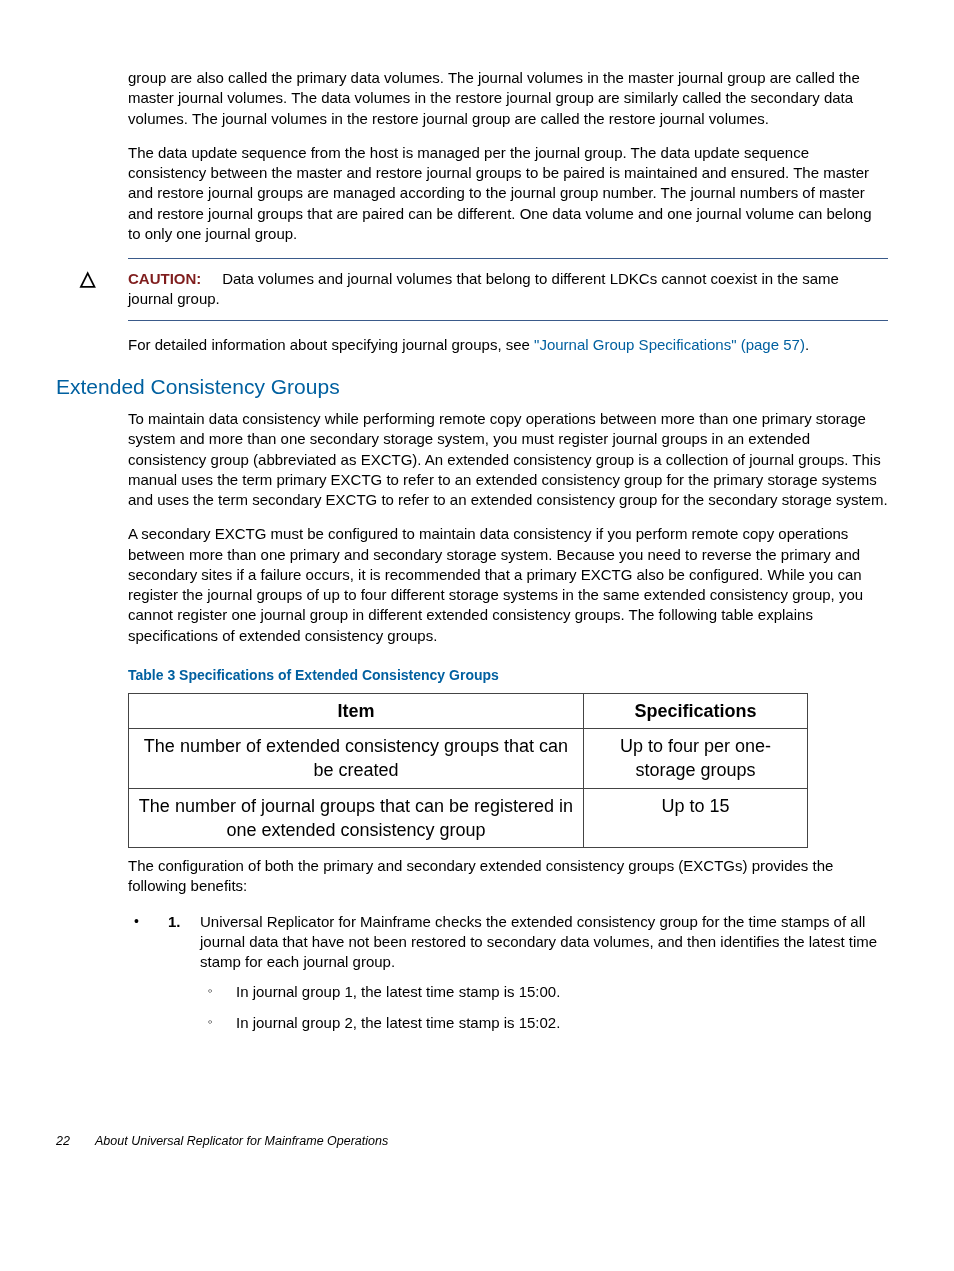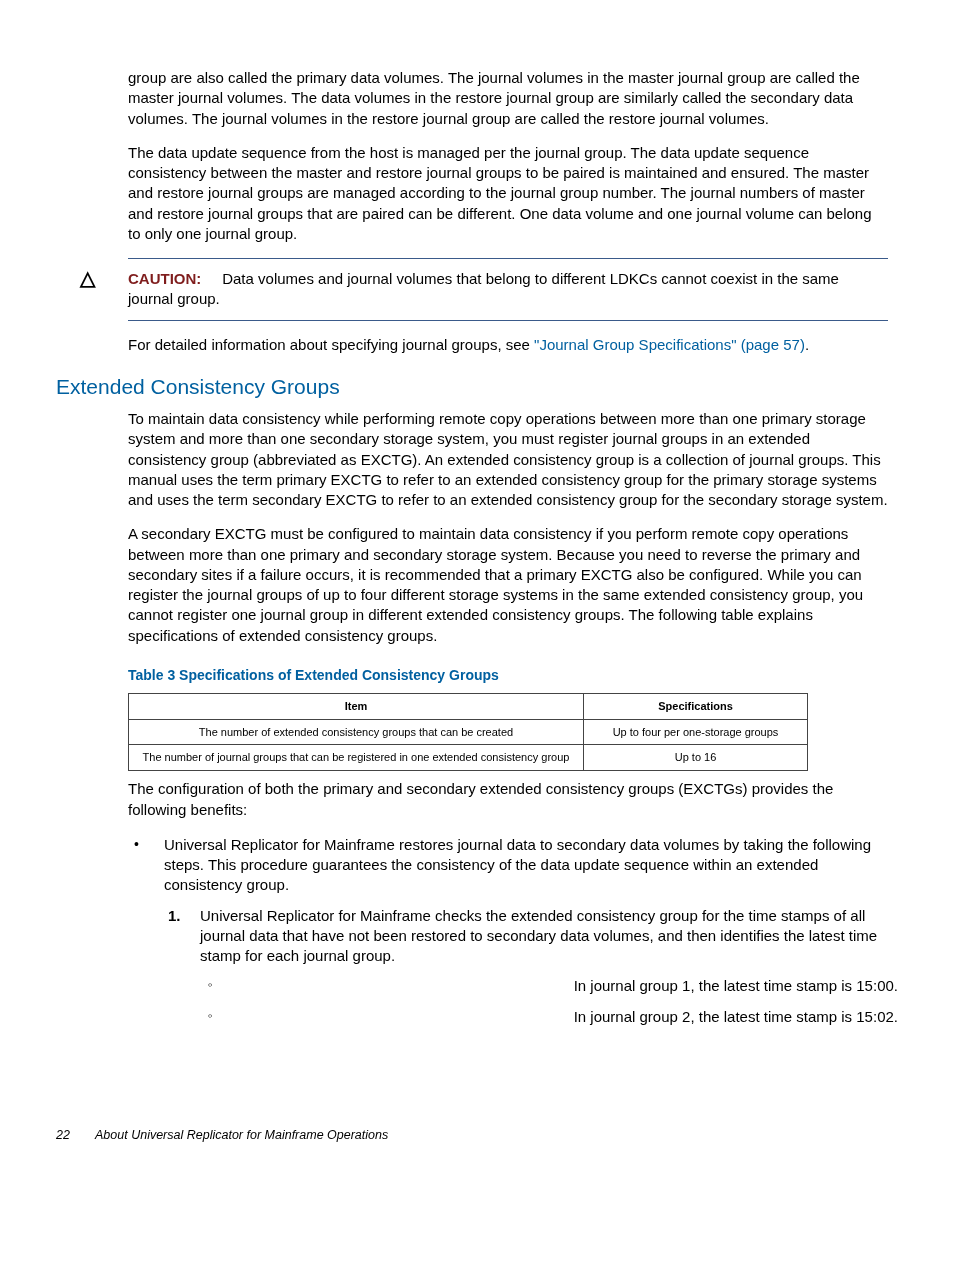--- a/index.html
+++ b/index.html
@@ -45,39 +45,39 @@
     font-weight: bold;
     color: #0060a0;
     font-size: 14px;
     margin-top: 20px;
     margin-bottom: 8px;
   }
   table {
     margin-left: 72px;
     border-collapse: collapse;
     width: 680px;
-    font-size: 11px;
+    font-size: 18px;
   }
   th, td {
     border: 1px solid #444;
     padding: 5px 7px;
     text-align: center;
     vertical-align: top;
   }
   th { font-weight: bold; text-align: center; }
   ul.bullet { margin-left: 72px; padding-left: 0; list-style: none; }
   ul.bullet > li { position: relative; padding-left: 36px; margin-bottom: 6px; }
   ul.bullet > li::before {
     content: "•"; position: absolute; left: 6px; top: 0; font-size: 14px;
   }
   .li-body { margin-top: 6px; }
   ol.numbered { list-style: none; padding-left: 0; margin: 10px 0 0 0; }
   ol.numbered > li { position: relative; padding-left: 36px; margin-bottom: 6px; }
   ol.numbered > li .num { position: absolute; left: 4px; top: 0; font-weight: bold; }
-  ul.sub { list-style: none; padding-left: 0; margin: 10px 0 0 0; text-align: right; }
+  ul.sub { list-style: none; padding-left: 0; margin: 10px 0 0 0; }
   ul.sub > li { position: relative; padding-left: 36px; margin-bottom: 10px; }
   ul.sub > li::before {
     content: "◦"; position: absolute; left: 8px; top: 0; font-size: 13px;
   }
   .footer {
     position: relative;
     margin-top: 100px;
     font-size: 12.5px;
     font-style: italic;
   }
@@ -120,32 +120,31 @@
       <th>Specifications</th>
     </tr>
   </thead>
   <tbody>
     <tr>
       <td>The number of extended consistency groups that can be created</td>
       <td>Up to four per one-storage groups</td>
     </tr>
     <tr>
       <td>The number of journal groups that can be registered in one extended consistency group</td>
-      <td>Up to 16</td>
+      <td>Up to 15</td>
     </tr>
   </tbody>
 </table>
 
 <div class="body-text">
   <p>The configuration of both the primary and secondary extended consistency groups (EXCTGs) provides the following benefits:</p>
 </div>
 
 <ul class="bullet">
   <li>
-    <div class="li-body">Universal Replicator for Mainframe restores journal data to secondary data volumes by taking the following steps. This procedure guarantees the consistency of the data update sequence within an extended consistency group.</div>
 
     <ol class="numbered">
       <li>
         <span class="num">1.</span>
         <span>Universal Replicator for Mainframe checks the extended consistency group for the time stamps of all journal data that have not been restored to secondary data volumes, and then identifies the latest time stamp for each journal group.</span>
         <ul class="sub">
           <li>In journal group 1, the latest time stamp is 15:00.</li>
           <li>In journal group 2, the latest time stamp is 15:02.</li>
         </ul>
       </li>

